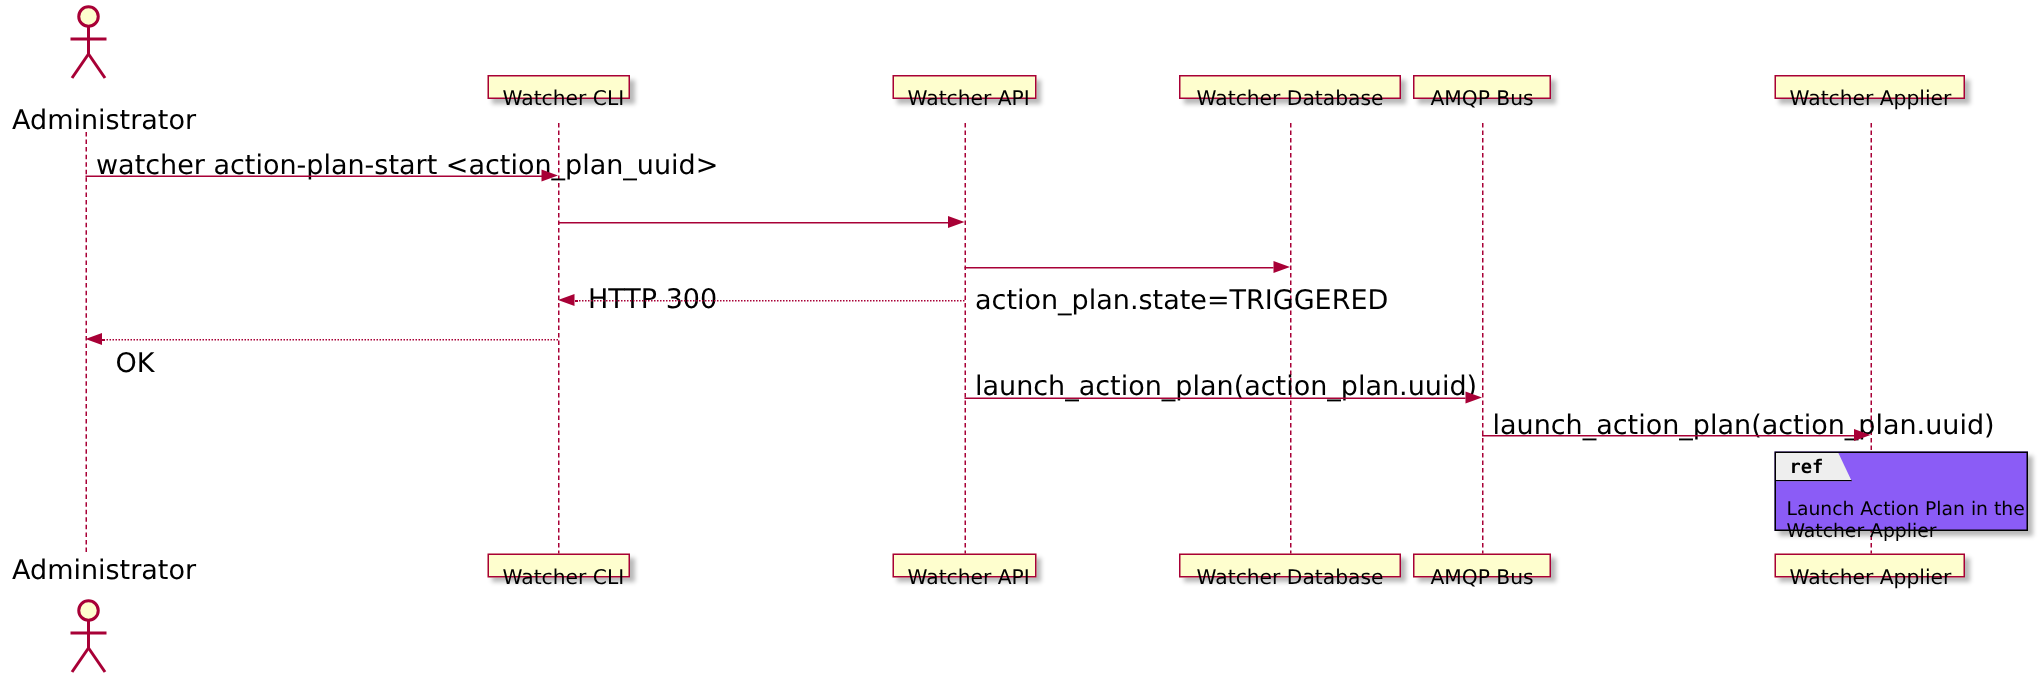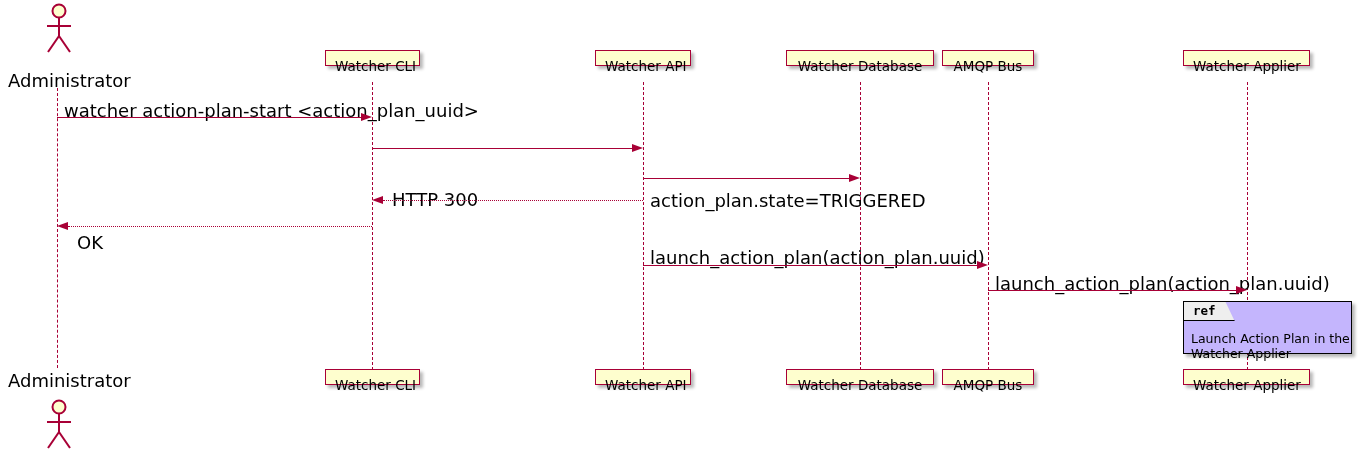--- a/index.html
+++ b/index.html
@@ -80,21 +80,21 @@
     position: absolute;
     font-size: 18px;
     color: #000000;
     white-space: nowrap;
   }
 
   
   .ref-box {
     position: absolute;
     box-sizing: border-box;
-    background: #c4b5fd;
+    background: #8b5cf6;
     border: 1.5px solid #000000;
     box-shadow: 3px 3px 3px rgba(0,0,0,0.28);
   }
   .ref-tab {
     position: absolute;
     left: 0;
     top: 0;
     height: 19px;
     background: #EEEEEE;
     border-right: 1.5px solid #000000;

